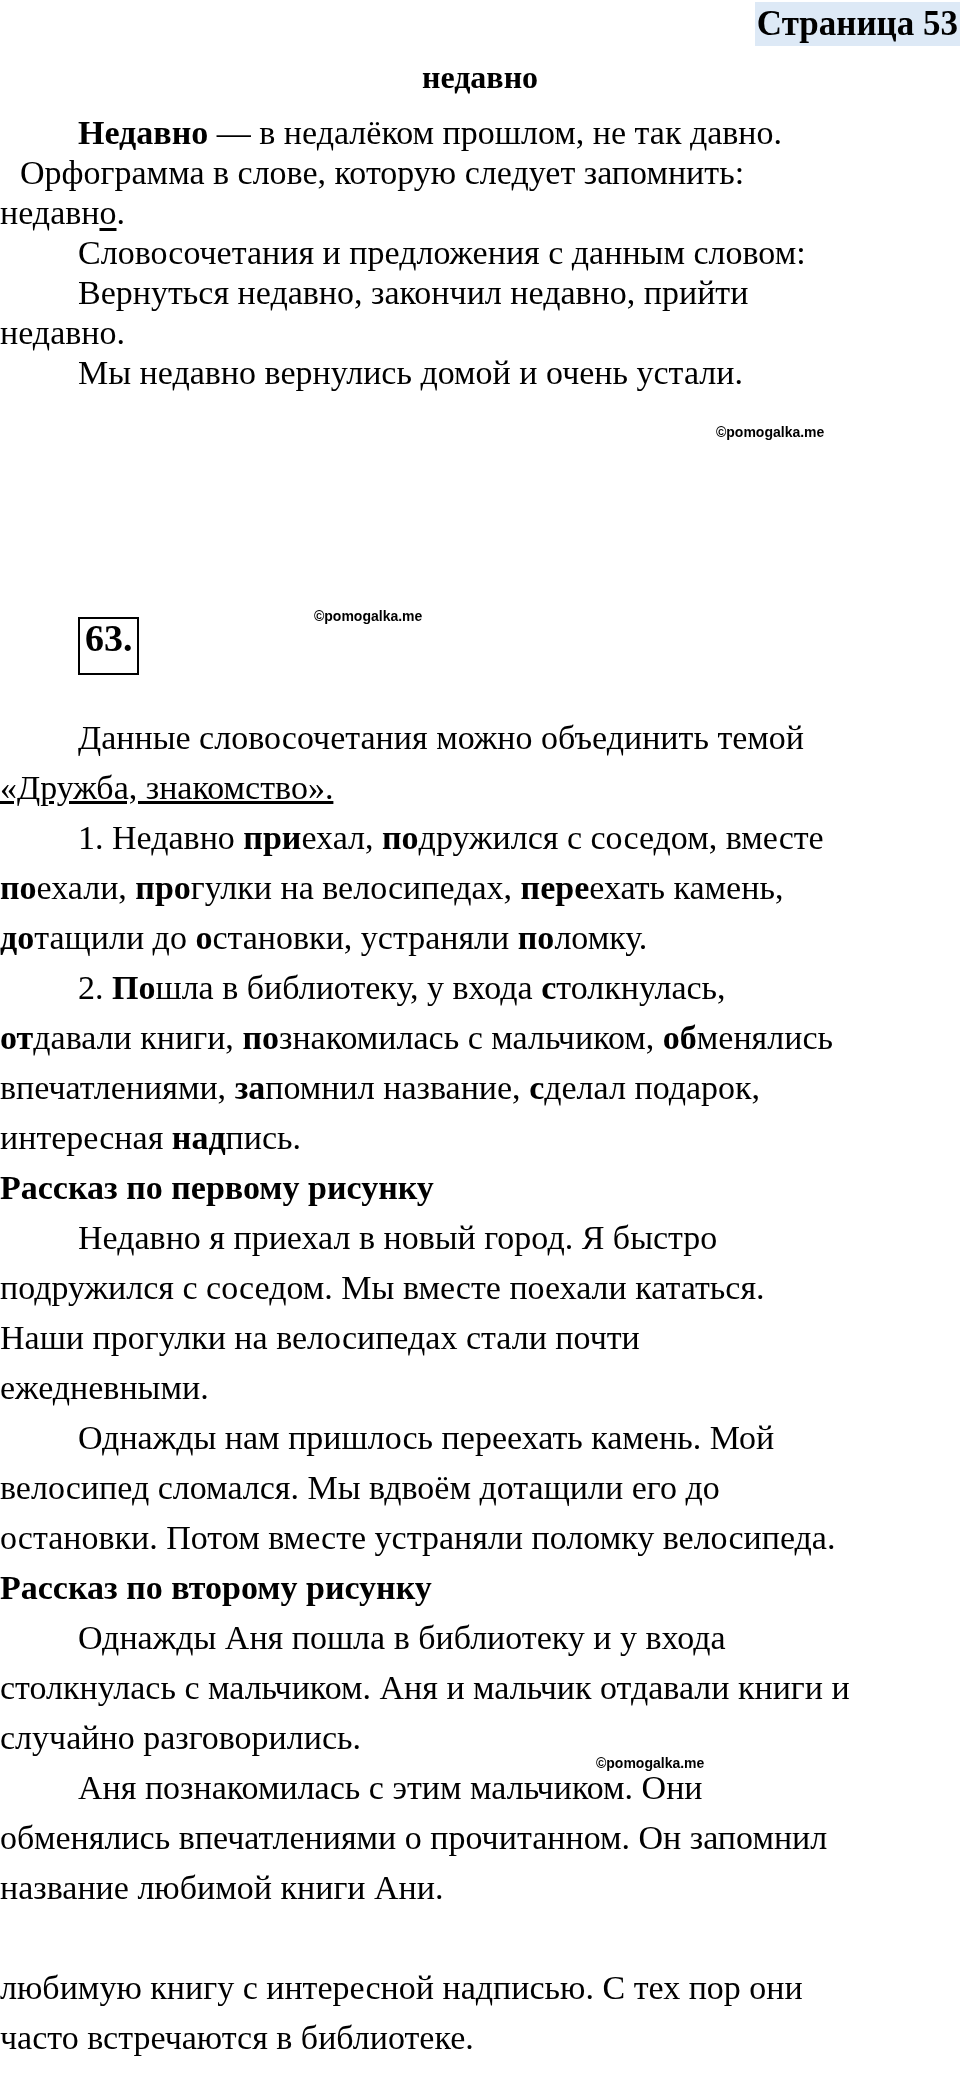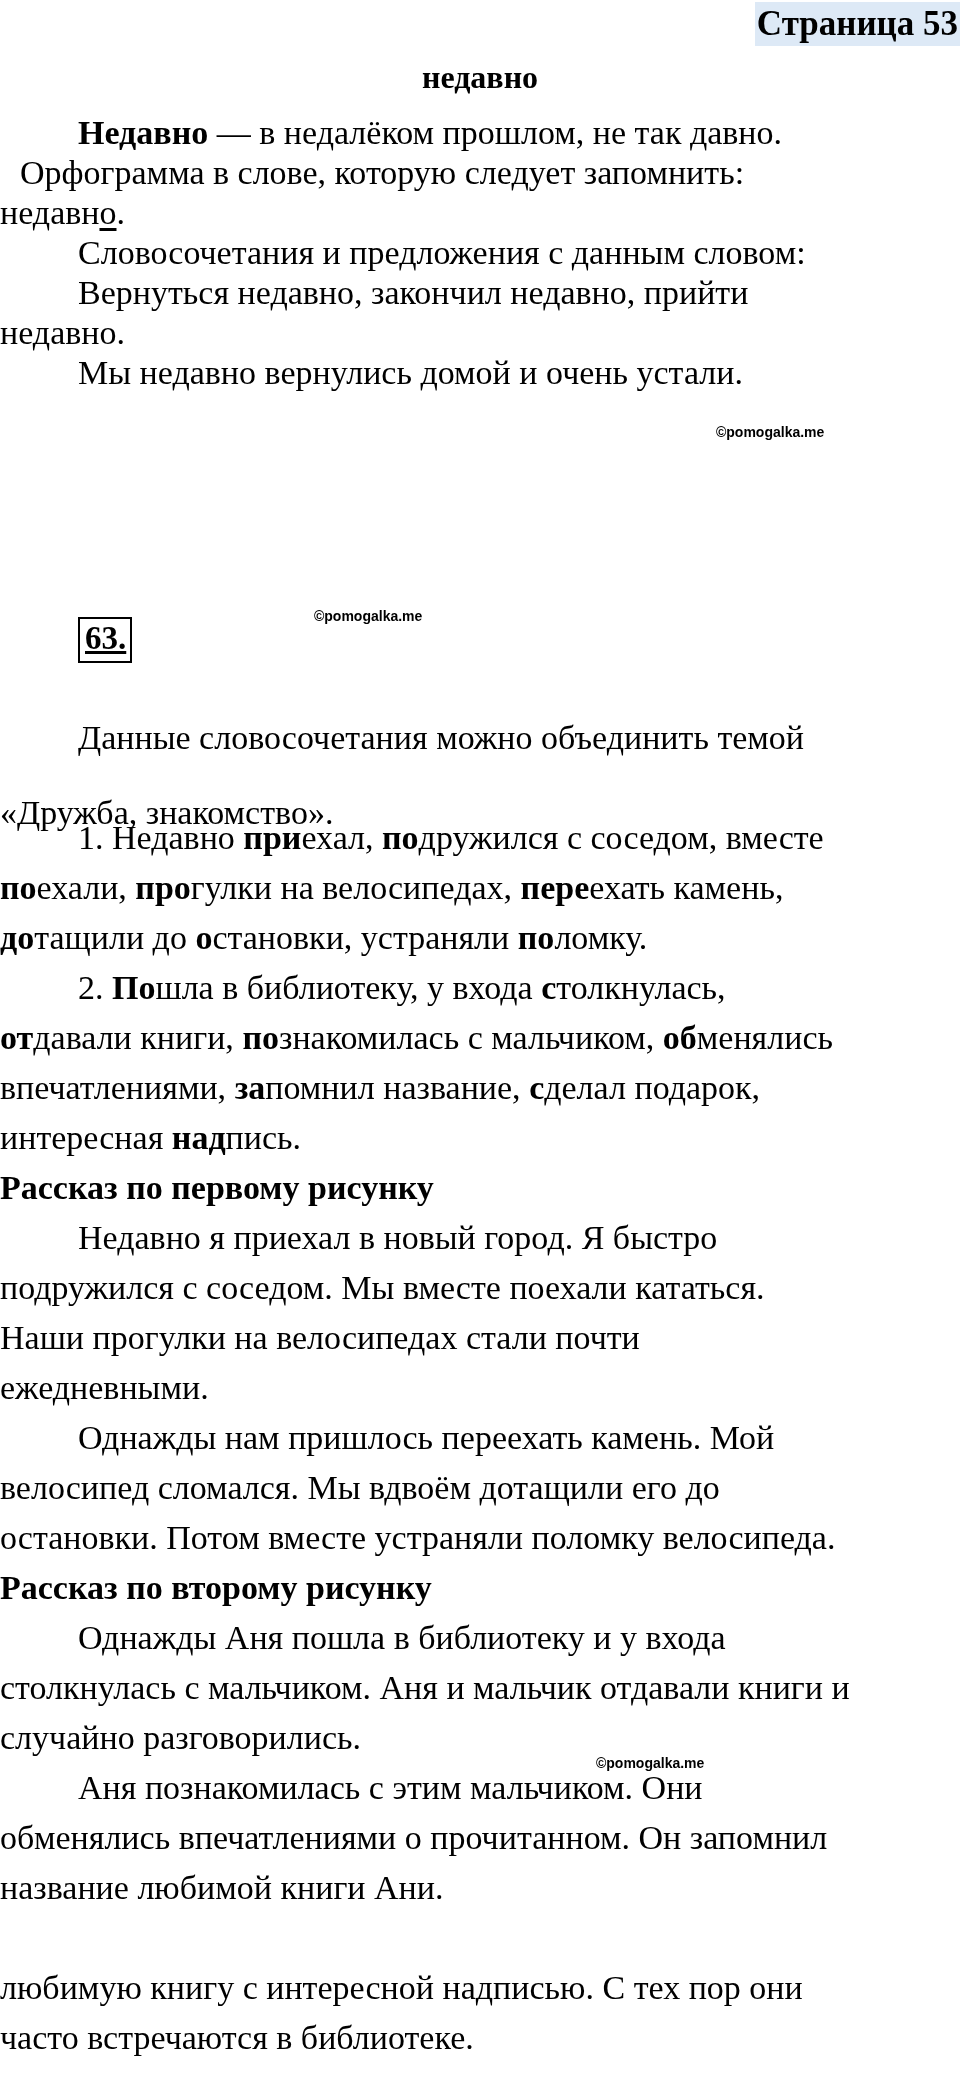--- a/index.html
+++ b/index.html
@@ -71,24 +71,23 @@
       font-size: 14px;
       line-height: 22px;
       white-space: nowrap;
     }
     .task-num {
       position: absolute;
       left: 78px;
       top: 617px;
       border: 2px solid #000;
       font-weight: bold;
-      font-size: 33px;
+      font-size: 38px;
       line-height: 38px;
-      padding: 0 4px 4px 5px;
-      text-decoration: underline;
+      padding: 0 4px 16px 5px;
     }
   </style>
 </head>
 <body>
 
 <div class="page">
 
   <div class="title-wrap">
     <span class="title">Страница 53</span>
   </div>
@@ -100,21 +99,21 @@
   <div class="line indent" style="top:228px;">Словосочетания и предложения с данным словом:</div>
   <div class="line indent" style="top:268px;">Вернуться недавно, закончил недавно, прийти</div>
   <div class="line" style="top:308px;">недавно.</div>
   <div class="watermark" style="left:716px; top:421px; top:421px;">©pomogalka.me</div>
   <div class="line indent" style="top:348px;">Мы недавно вернулись домой и очень устали.</div>
 
   <div class="task-num">63.</div>
   <div class="watermark" style="left:314px; top:605px;">©pomogalka.me</div>
 
   <div class="line indent" style="top:713px;">Данные словосочетания можно объединить темой</div>
-  <div class="line" style="top:788px;">«Дружба, знакомство».</div>
+  <div class="line" style="top:763px;text-decoration:underline;">«Дружба, знакомство».</div>
 
   <div class="line indent" style="top:813px;"><span>1. Недавно </span><b>при</b><span>ехал, </span><b>по</b><span>дружился с соседом, вместе</span></div>
   <div class="line" style="top:863px;"><b>по</b><span>ехали, </span><b>про</b><span>гулки на велосипедах, </span><b>пере</b><span>ехать камень,</span></div>
   <div class="line" style="top:913px;"><b>до</b><span>тащили до </span><b>о</b><span>становки, устраняли </span><b>по</b><span>ломку.</span></div>
 
   <div class="line indent" style="top:963px;"><span>2. </span><b>По</b><span>шла в библиотеку, у входа </span><b>с</b><span>толкнулась,</span></div>
   <div class="line" style="top:1013px;"><b>от</b><span>давали книги, </span><b>по</b><span>знакомилась с мальчиком, </span><b>об</b><span>менялись</span></div>
   <div class="line" style="top:1063px;"><span>впечатлениями, </span><b>за</b><span>помнил название, </span><b>с</b><span>делал подарок,</span></div>
   <div class="line" style="top:1113px;"><span>интересная </span><b>над</b><span>пись.</span></div>
 

